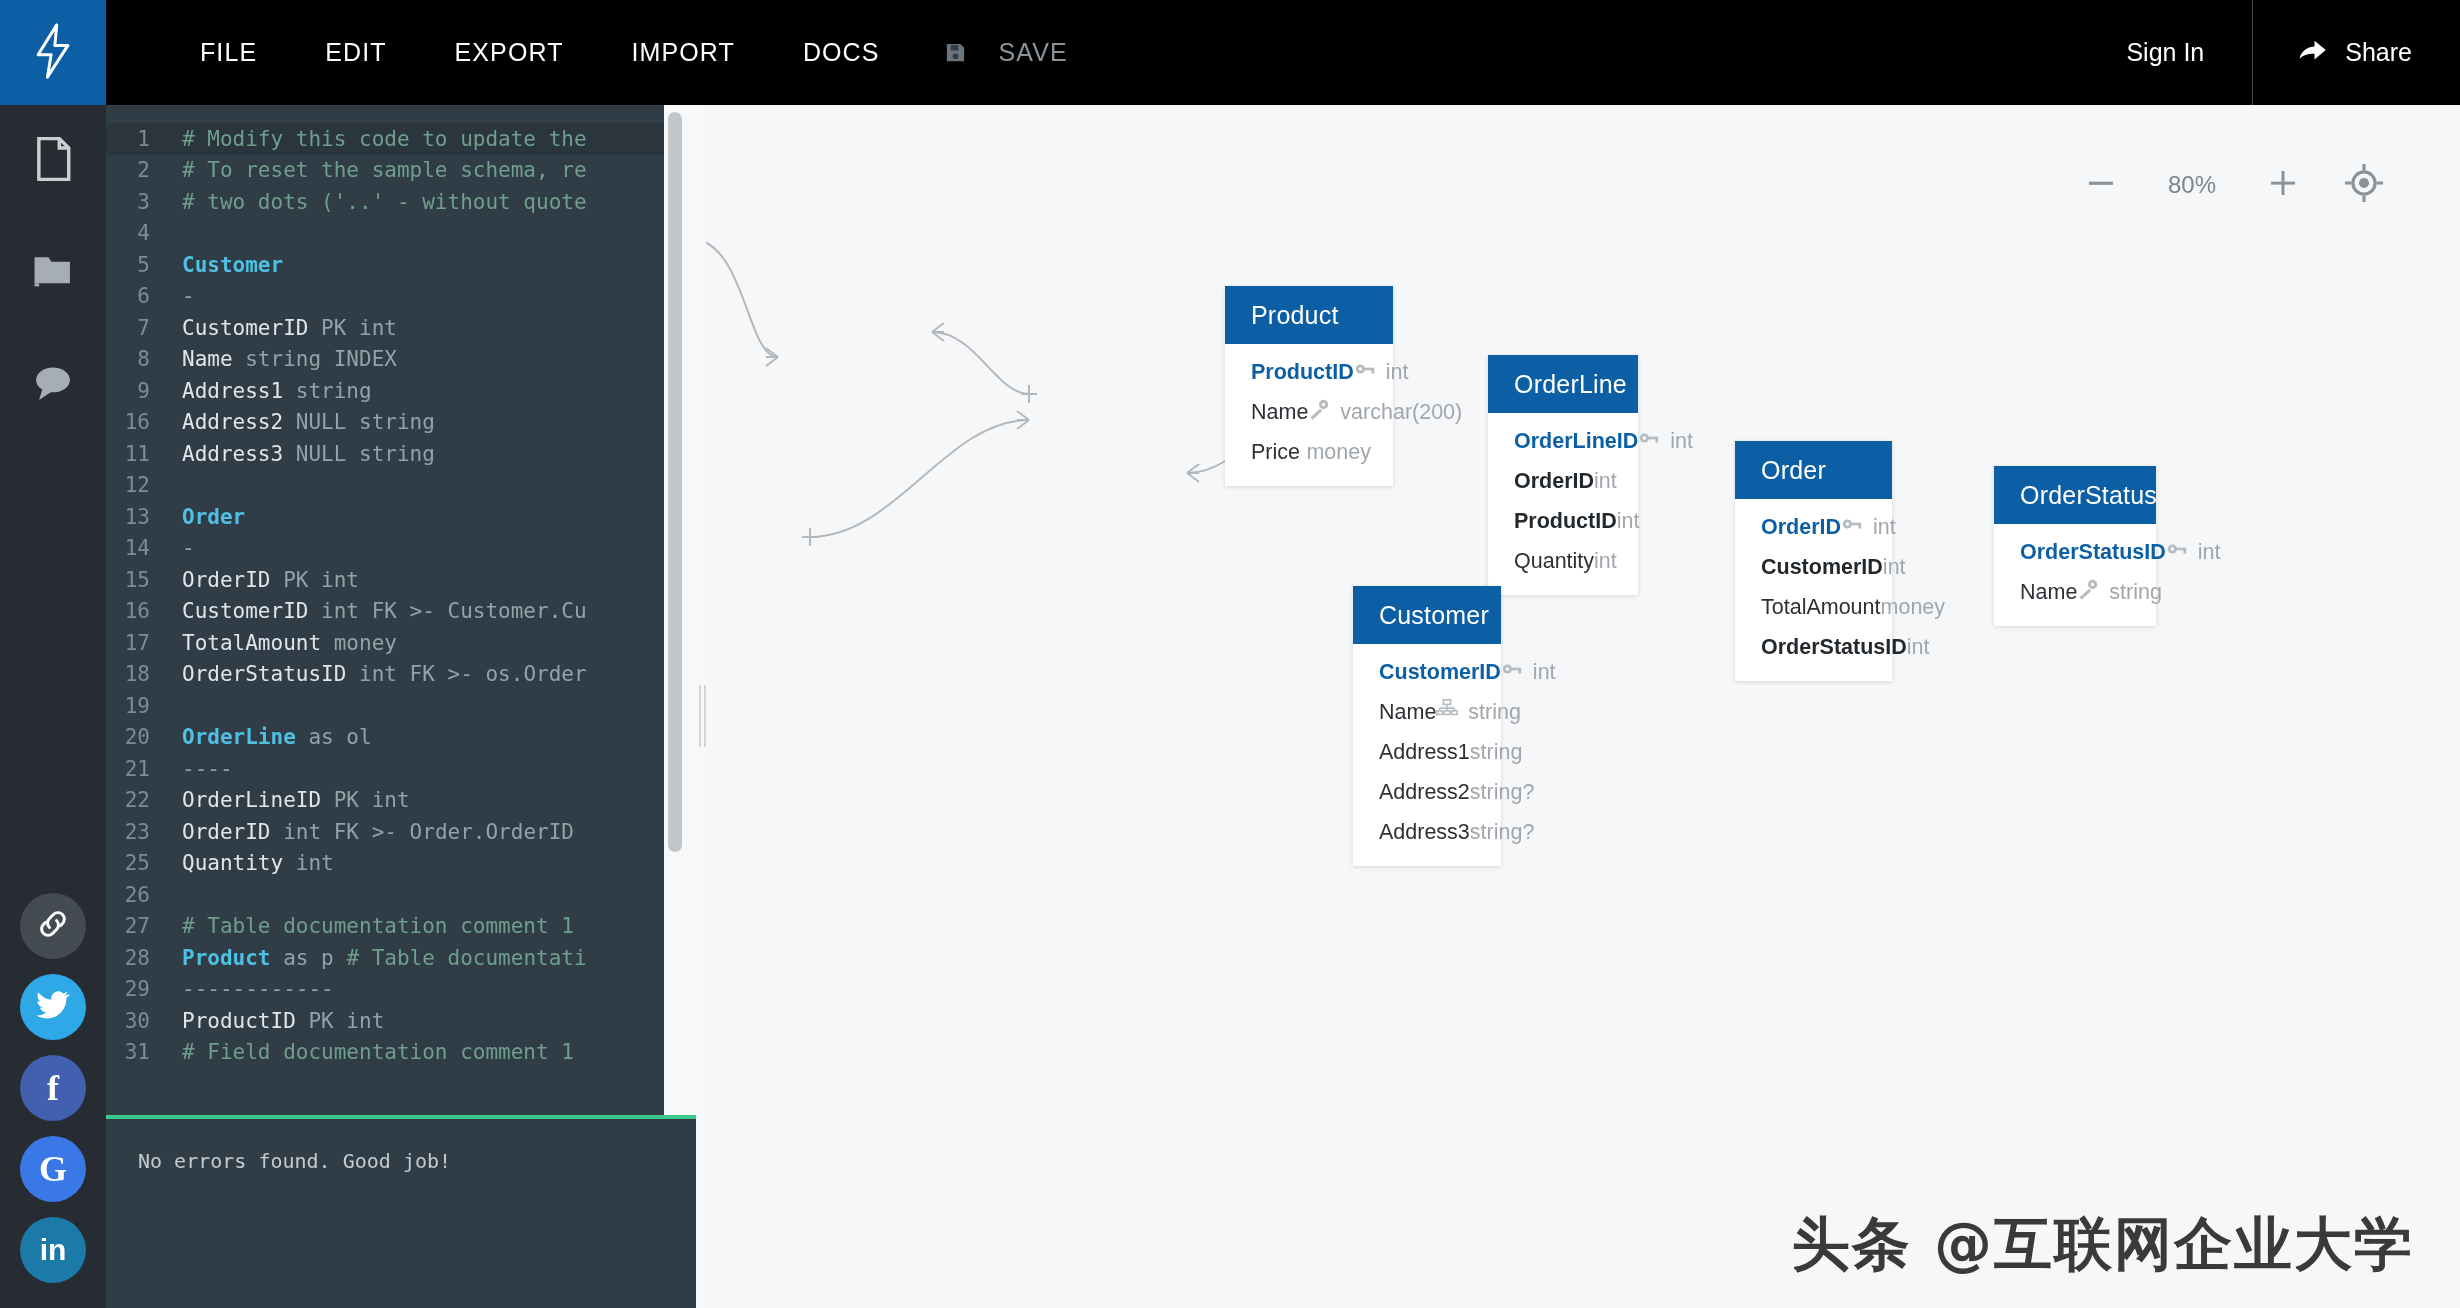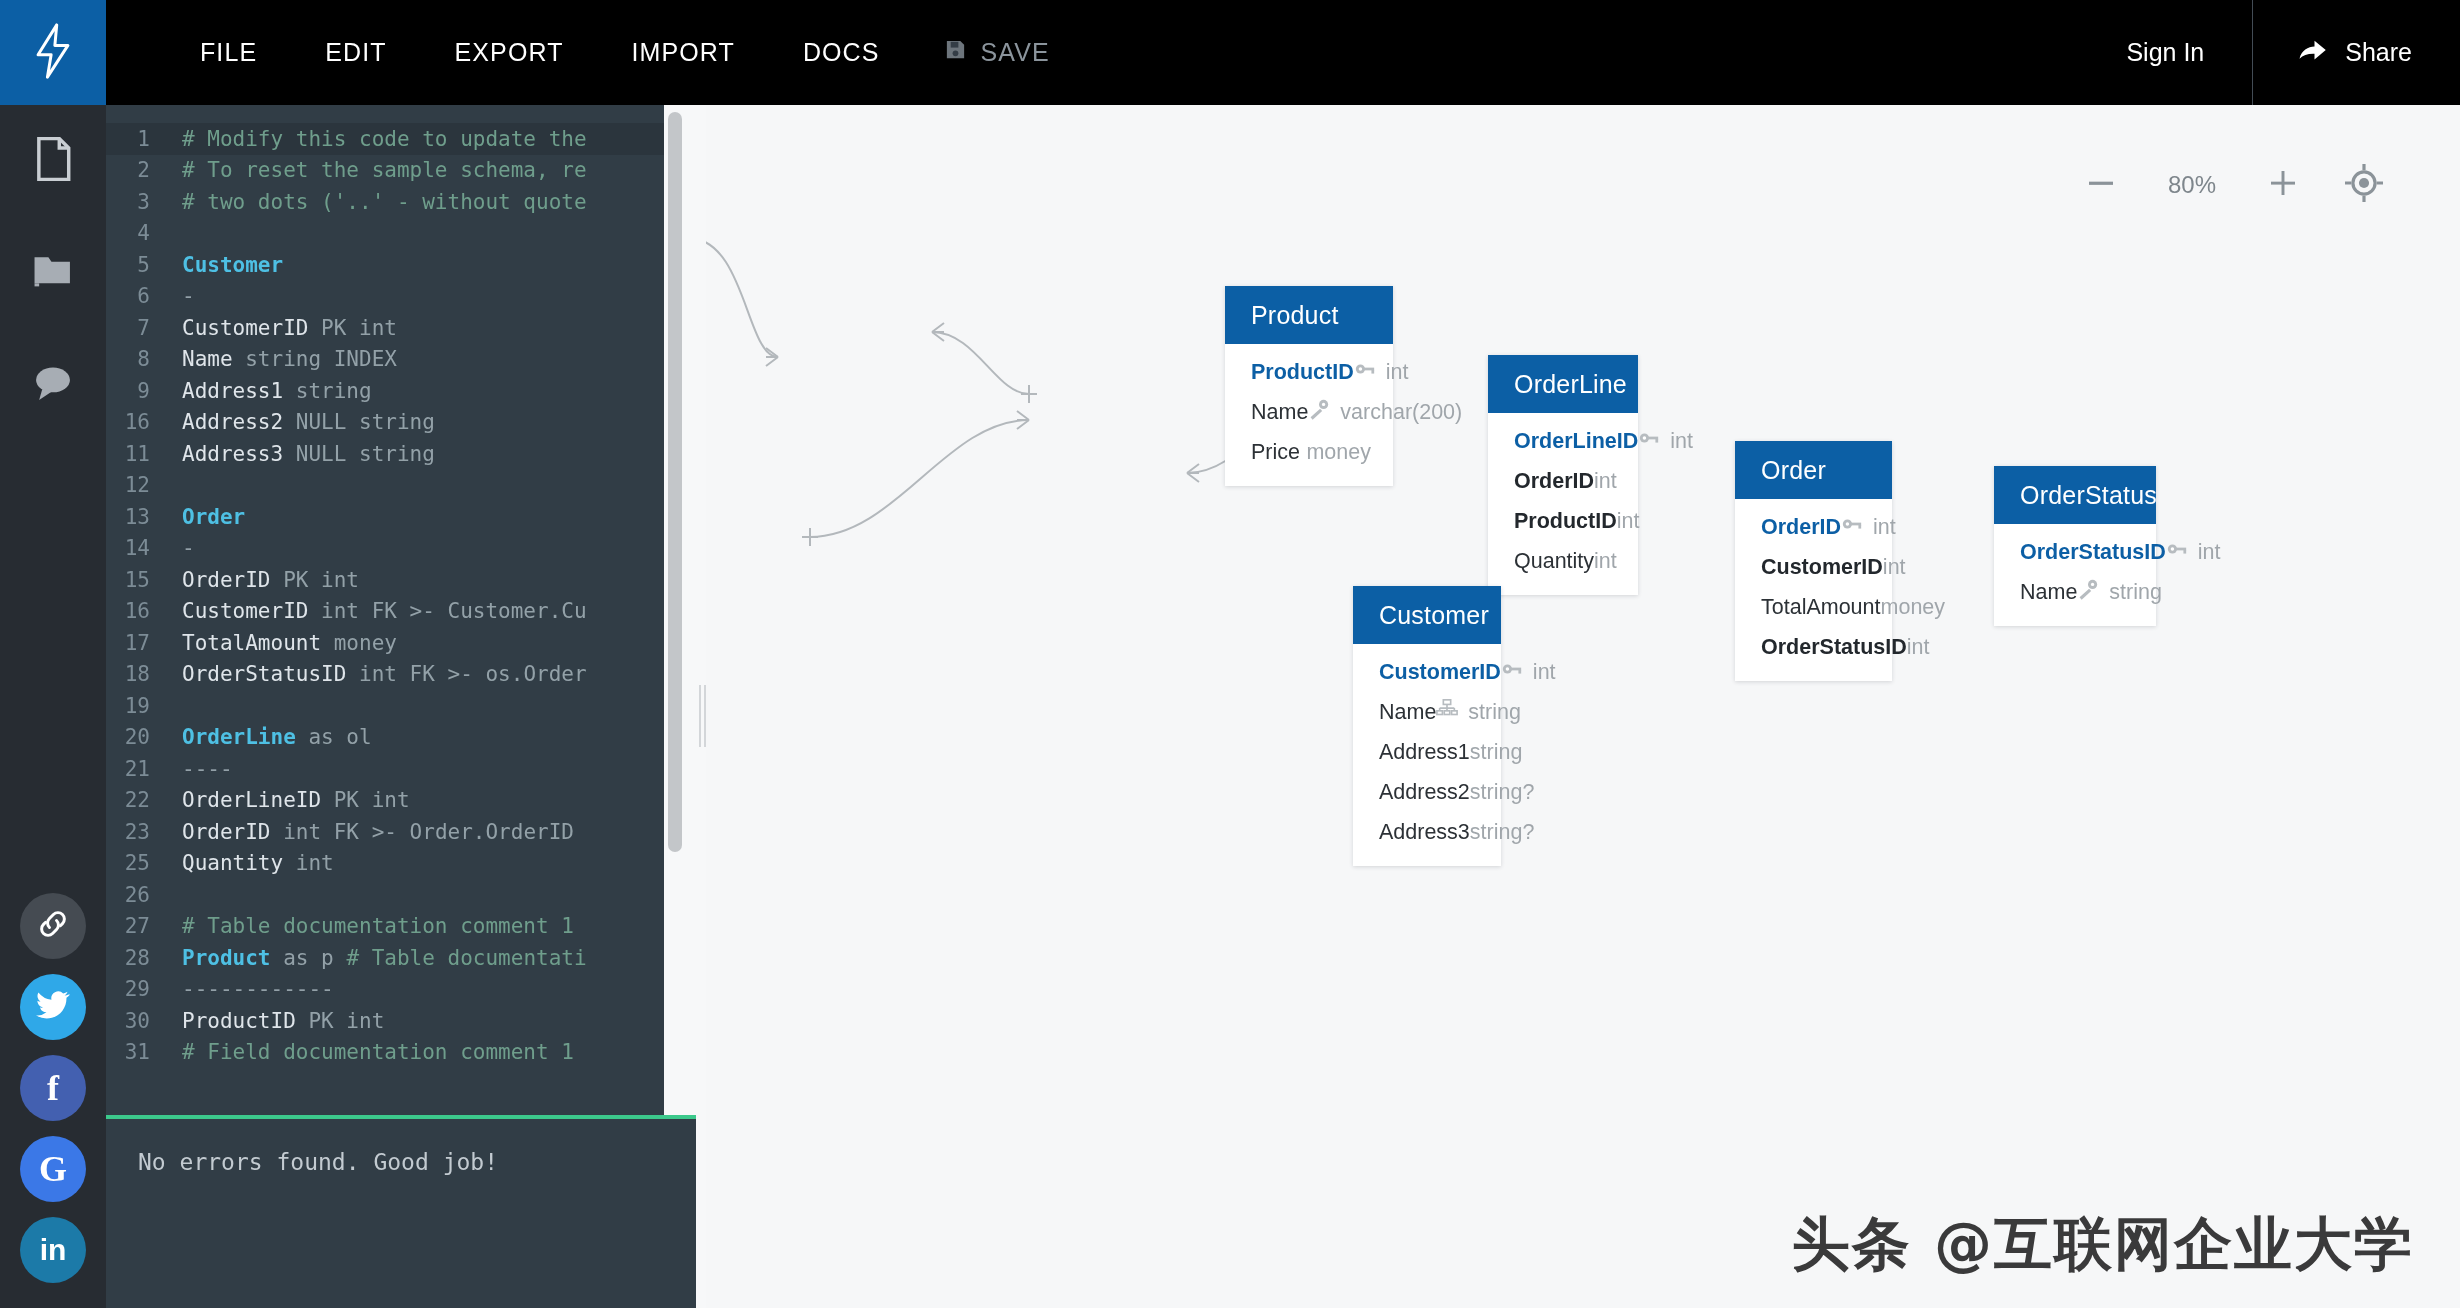--- a/index.html
+++ b/index.html
@@ -18,21 +18,21 @@
   .logo-box {
     width:106px; height:105px; background:#0c5fa5;
     display:flex; align-items:center; justify-content:center; flex:0 0 106px;
   }
   .logo-box svg { width:46px; height:56px; }
   .menu { display:flex; align-items:center; margin-left:60px; }
   .menu-item {
     color:#ffffff; font-size:25px; letter-spacing:1.1px;
     padding:0 34px; cursor:pointer; white-space:nowrap;
   }
-  .menu-item.dim { color:#8b949c; display:flex; align-items:flex-start; gap:14px; padding-left:30px;}
+  .menu-item.dim { color:#8b949c; display:flex; align-items:center; gap:32px; padding-left:30px;}
   .save-ico { width:23px; height:23px; display:inline-block; }
   .topbar-right { margin-left:auto; display:flex; align-items:center; height:105px; }
   .signin {
     color:#ffffff; font-size:25px; padding:0 48px; cursor:pointer;
     height:105px; display:flex; align-items:center;
   }
   .divider-v { width:1px; height:105px; background:#434c55; }
   .share {
     color:#ffffff; font-size:25px; padding:0 48px 0 44px; cursor:pointer;
     height:105px; display:flex; align-items:center; gap:18px;
@@ -101,21 +101,21 @@
     display:flex; gap:3px; align-items:center; justify-content:center; cursor:col-resize;
   }
   .grip i { display:block; width:2px; height:62px; background:#d3d6d9; }
 
   
   .status {
     position:absolute; left:106px; bottom:0; width:590px; height:193px;
     background:#313d46; border-top:4px solid #3cc98c;
   }
   .status-text {
-    color:#c3cbd1; font-family:"DejaVu Sans Mono", monospace; font-size:23px;
+    color:#c3cbd1; font-family:"DejaVu Sans Mono", monospace; font-size:20px;
     padding:30px 0 0 32px;
   }
 
   
   .canvas {
     position:absolute; left:706px; top:105px; width:1754px; height:1203px;
     background:#f6f7f8; overflow:hidden;
   }
   .zoom-ctrl {
     position:absolute; right:58px; top:52px; display:flex; align-items:center; gap:8px;

